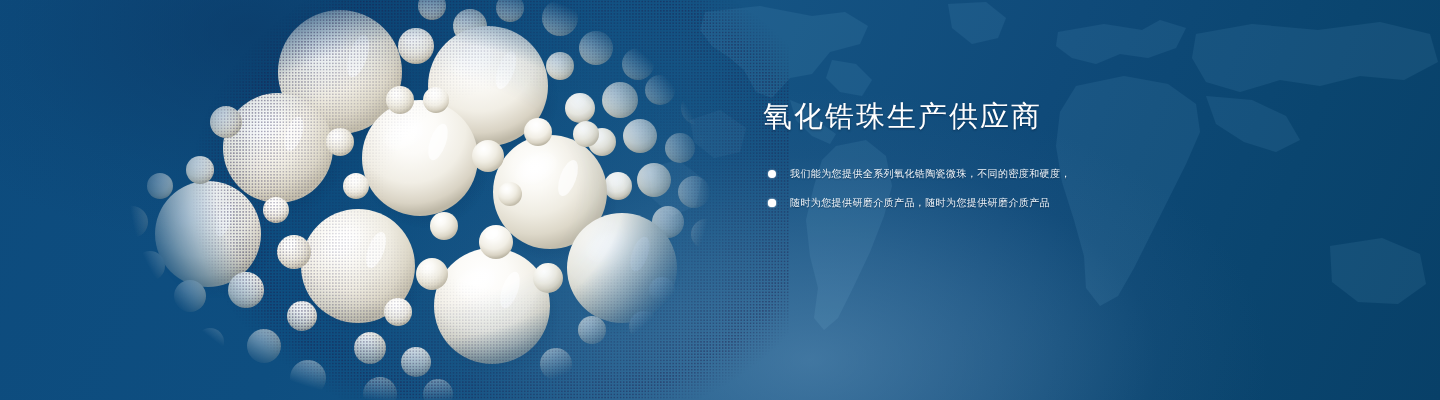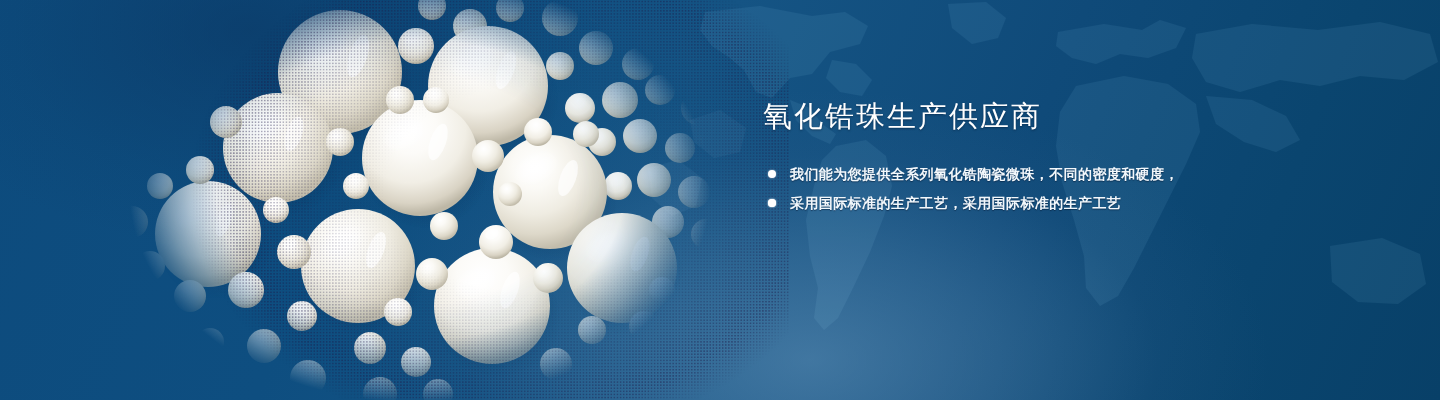--- a/index.html
+++ b/index.html
@@ -49,21 +49,21 @@
     color:#ffffff;
   }
   .headline{
     font-size:29px;line-height:40px;font-weight:400;letter-spacing:2px;
     color:#ffffff;margin:0 0 26px 3px;white-space:nowrap;
     text-shadow:0 1px 2px rgba(0,20,45,.45);
   }
   .bullets{list-style:none;margin:0;padding:0;}
   .bullet{
     position:relative;padding-left:30px;
-    font-size:14px;line-height:24px;font-weight:700;letter-spacing:.4px;
+    font-size:10px;line-height:24px;font-weight:400;letter-spacing:.4px;
     color:#f2f7fb;margin-bottom:5px;
     text-shadow:0 1px 1px rgba(0,20,45,.5);
   }
   .bullet:last-child{margin-bottom:0;}
   .dot{
     position:absolute;left:8px;top:8px;width:8px;height:8px;
     border-radius:50%;background:#ffffff;
     box-shadow:0 0 2px rgba(255,255,255,.6);
   }
   .bullet .l2{display:block;}
@@ -287,19 +287,19 @@
         <span class="dot"></span>
         <span>我们能为您提供全系列氧化锆陶瓷微珠，不同的密度和硬度，</span>
       </li>
 
       <li class="bullet">
         <span class="dot"></span>
       </li>
 
       <li class="bullet">
         <span class="dot"></span>
-        <span>采用国际标准的生产工艺，采用国际标准的生产工艺</span>
+        <span>随时为您提供研磨介质产品，随时为您提供研磨介质产品</span>
       </li>
 
     </ul>
   </div>
 
 </div>
 
 </body></html>

